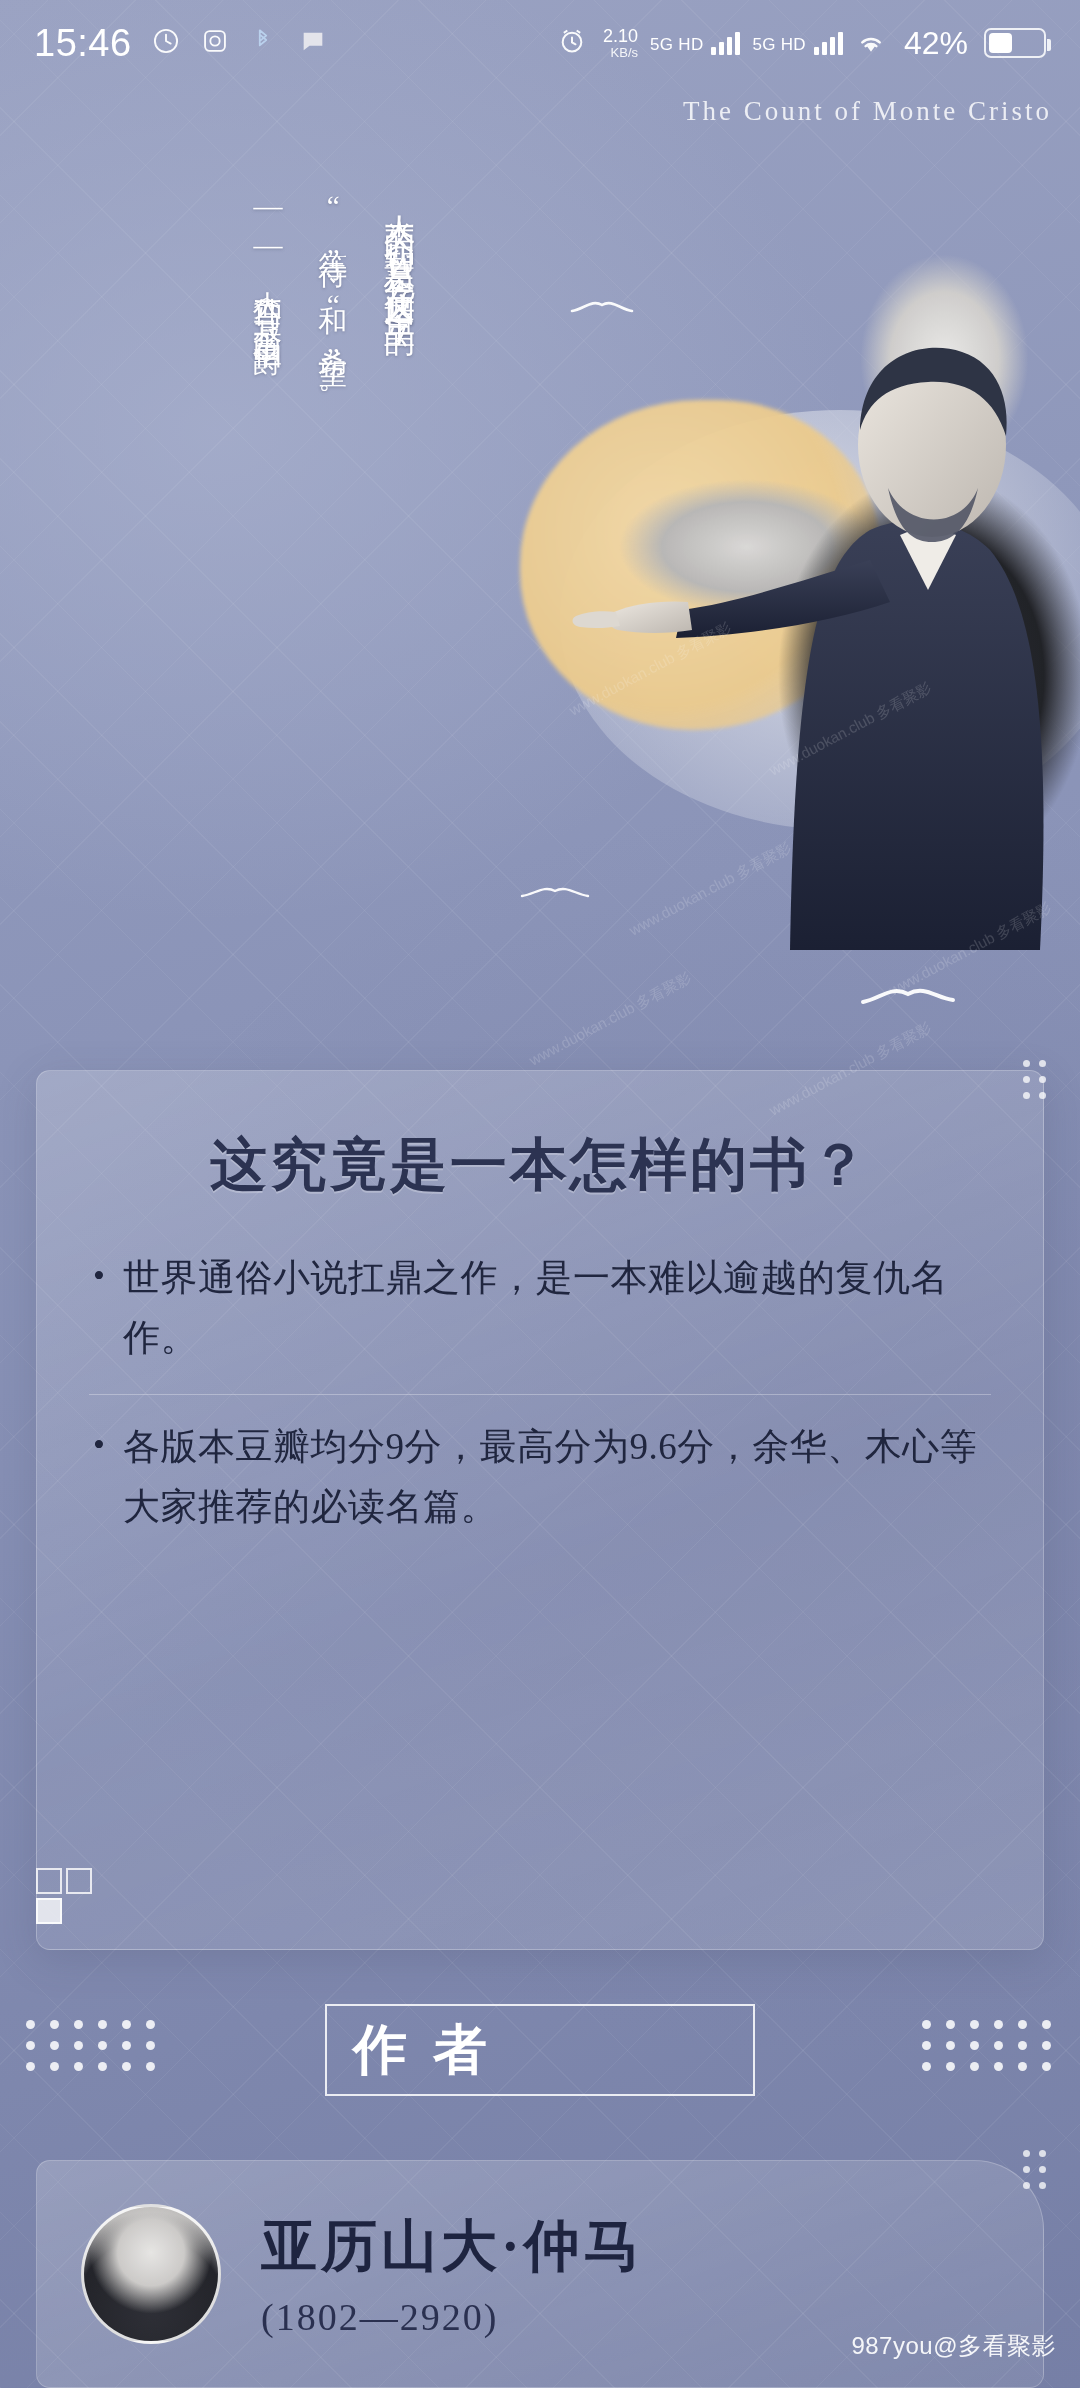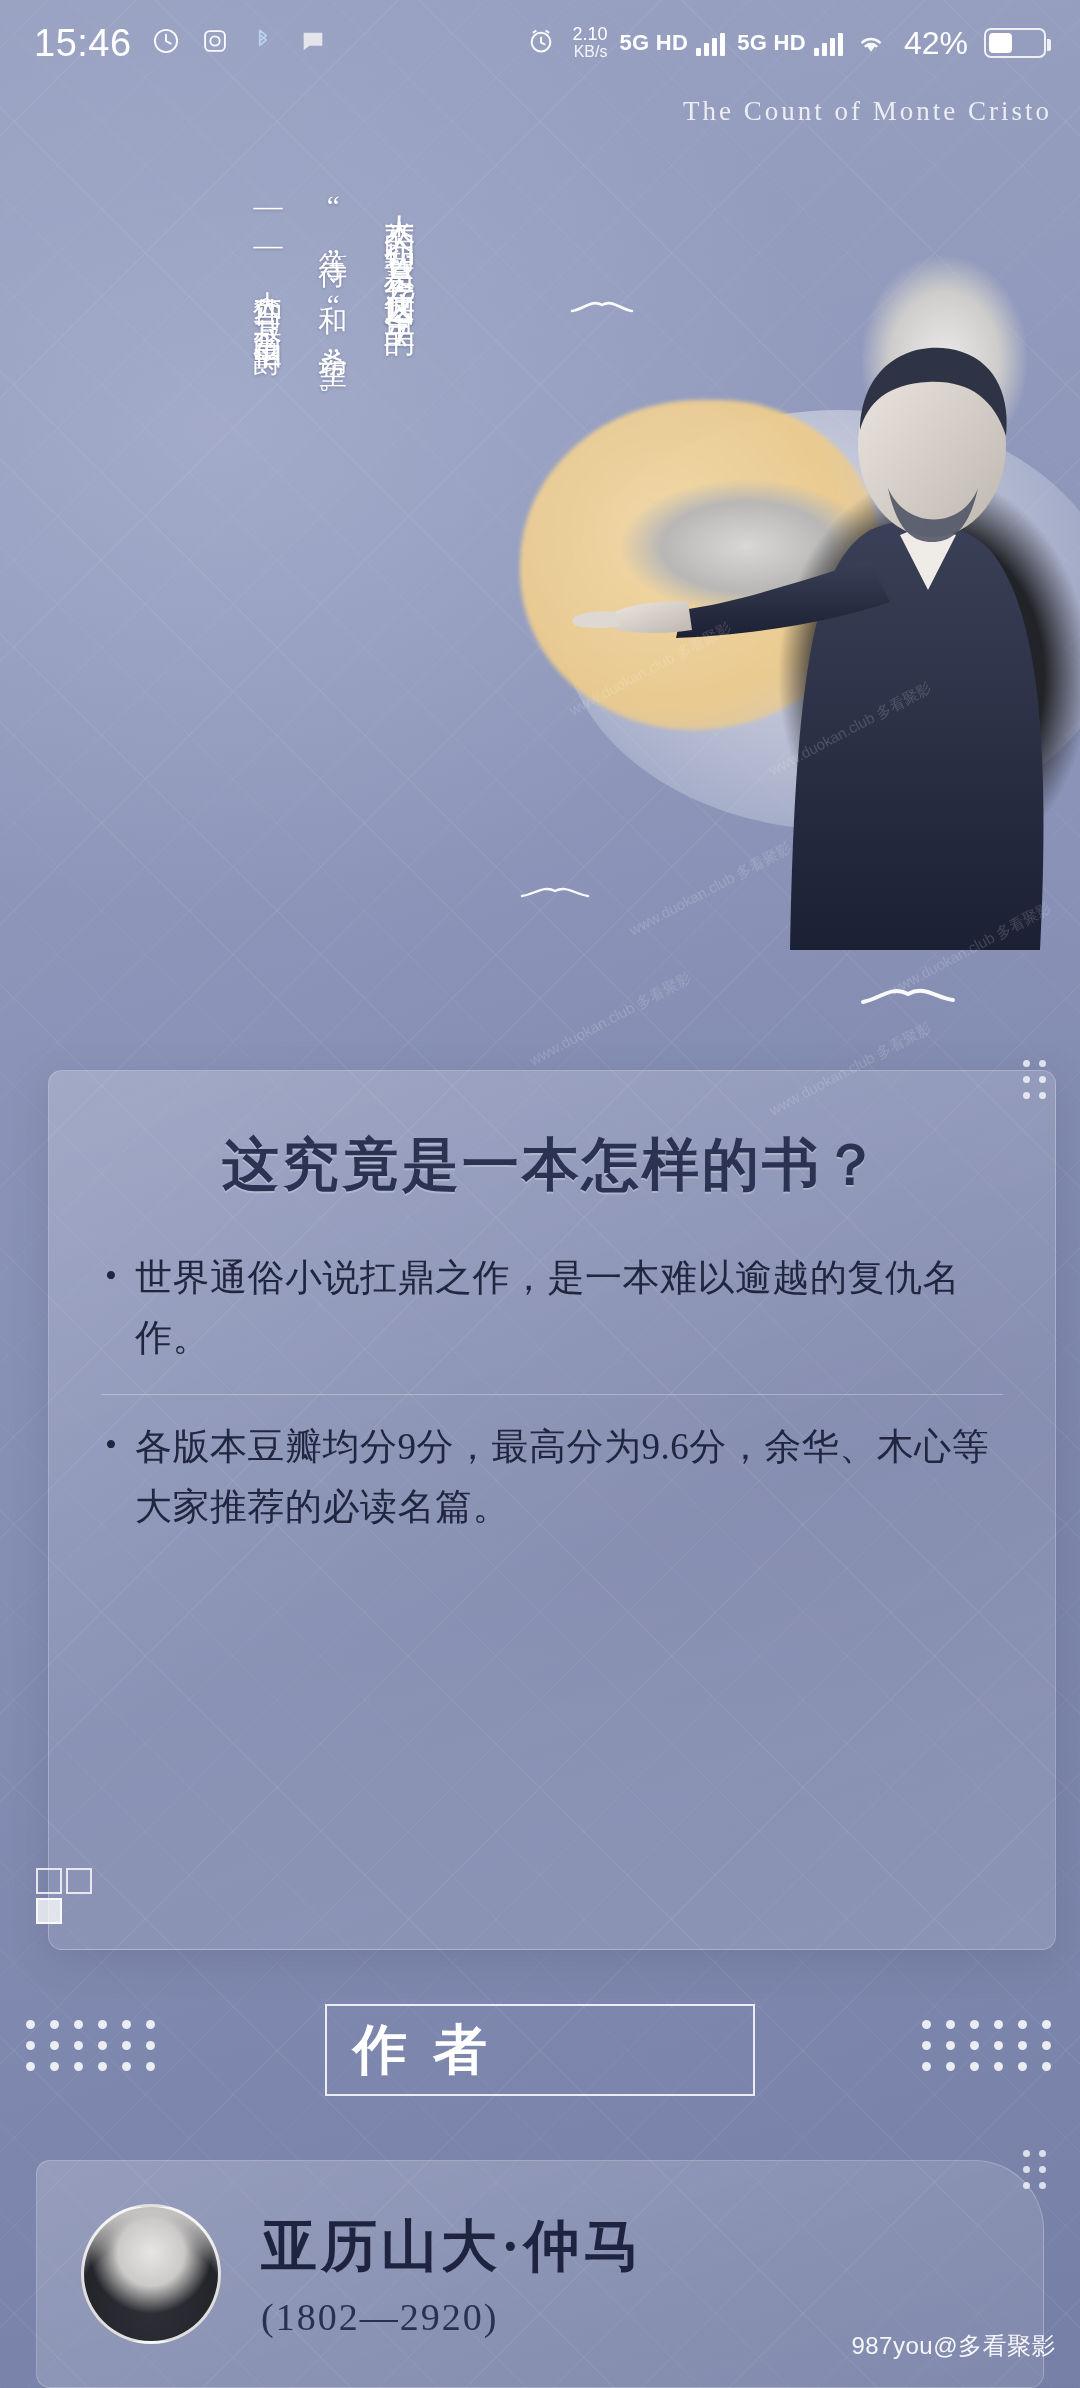--- a/index.html
+++ b/index.html
@@ -37,23 +37,23 @@
     color: #ffffff;
     z-index: 20;
   }
   .sb-time { font-size: 38px; letter-spacing: 0.5px; font-weight: 400; }
   .sb-left-icons { display: flex; align-items: center; gap: 16px; margin-left: 20px; }
   .sb-ico { width: 33px; height: 33px; display: inline-block; opacity: 0.95; }
   .sb-spacer { flex: 1; }
   .sb-right { display: flex; align-items: center; gap: 12px; }
   .sb-net { text-align: right; line-height: 1.05; font-size: 17px; }
   .sb-net .v { font-size: 18px; }
-  .sb-net .u { font-size: 16px; opacity: 0.9; }
+  .sb-net .u { font-size: 13px; opacity: 0.9; }
   .sig-group { display: flex; align-items: flex-end; gap: 8px; }
-  .sig-label { font-size: 22px; letter-spacing: 0.3px; font-weight: bold; }
+  .sig-label { font-size: 17px; letter-spacing: 0.3px; }
   .bars { display: flex; align-items: flex-end; gap: 3px; height: 24px; }
   .bars i { display: block; width: 5px; background: #fff; border-radius: 1px; }
   .bars i:nth-child(1){height:8px}
   .bars i:nth-child(2){height:13px}
   .bars i:nth-child(3){height:18px}
   .bars i:nth-child(4){height:23px}
   .sb-batt-text { font-size: 32px; margin-left: 4px; }
   .batt {
     width: 62px; height: 30px; border: 2.5px solid rgba(255,255,255,0.85);
     border-radius: 7px; position: relative; margin-left: 4px;
@@ -114,21 +114,21 @@
     position: absolute; inset: 0;
     background:
       radial-gradient(ellipse 120px 150px at 72% 18%, #e7e3dd 0%, #cfc9c2 45%, rgba(120,124,150,0) 70%),
       radial-gradient(ellipse 200px 260px at 70% 62%, #2b3146 0%, #222739 55%, rgba(34,39,57,0) 78%),
       radial-gradient(ellipse 170px 90px at 34% 44%, #d8d3cc 0%, #b9b4ae 50%, rgba(120,124,150,0) 75%);
     filter: saturate(0.25) contrast(1.05);
   }
 
   
   .card {
-    position: absolute; left: 48px; top: 1070px; width: 1008px; height: 880px;
+    position: absolute; left: 36px; top: 1070px; width: 1008px; height: 880px;
     background: linear-gradient(160deg, rgba(255,255,255,0.20), rgba(255,255,255,0.07) 55%, rgba(255,255,255,0.13));
     border-radius: 14px;
     border: 1px solid rgba(255,255,255,0.22);
     box-shadow: 0 10px 40px rgba(60,66,92,0.18);
     z-index: 8;
     padding: 56px 52px 40px 52px;
   }
   .card-title {
     font-family: "Liberation Serif", serif;
     font-weight: bold;

